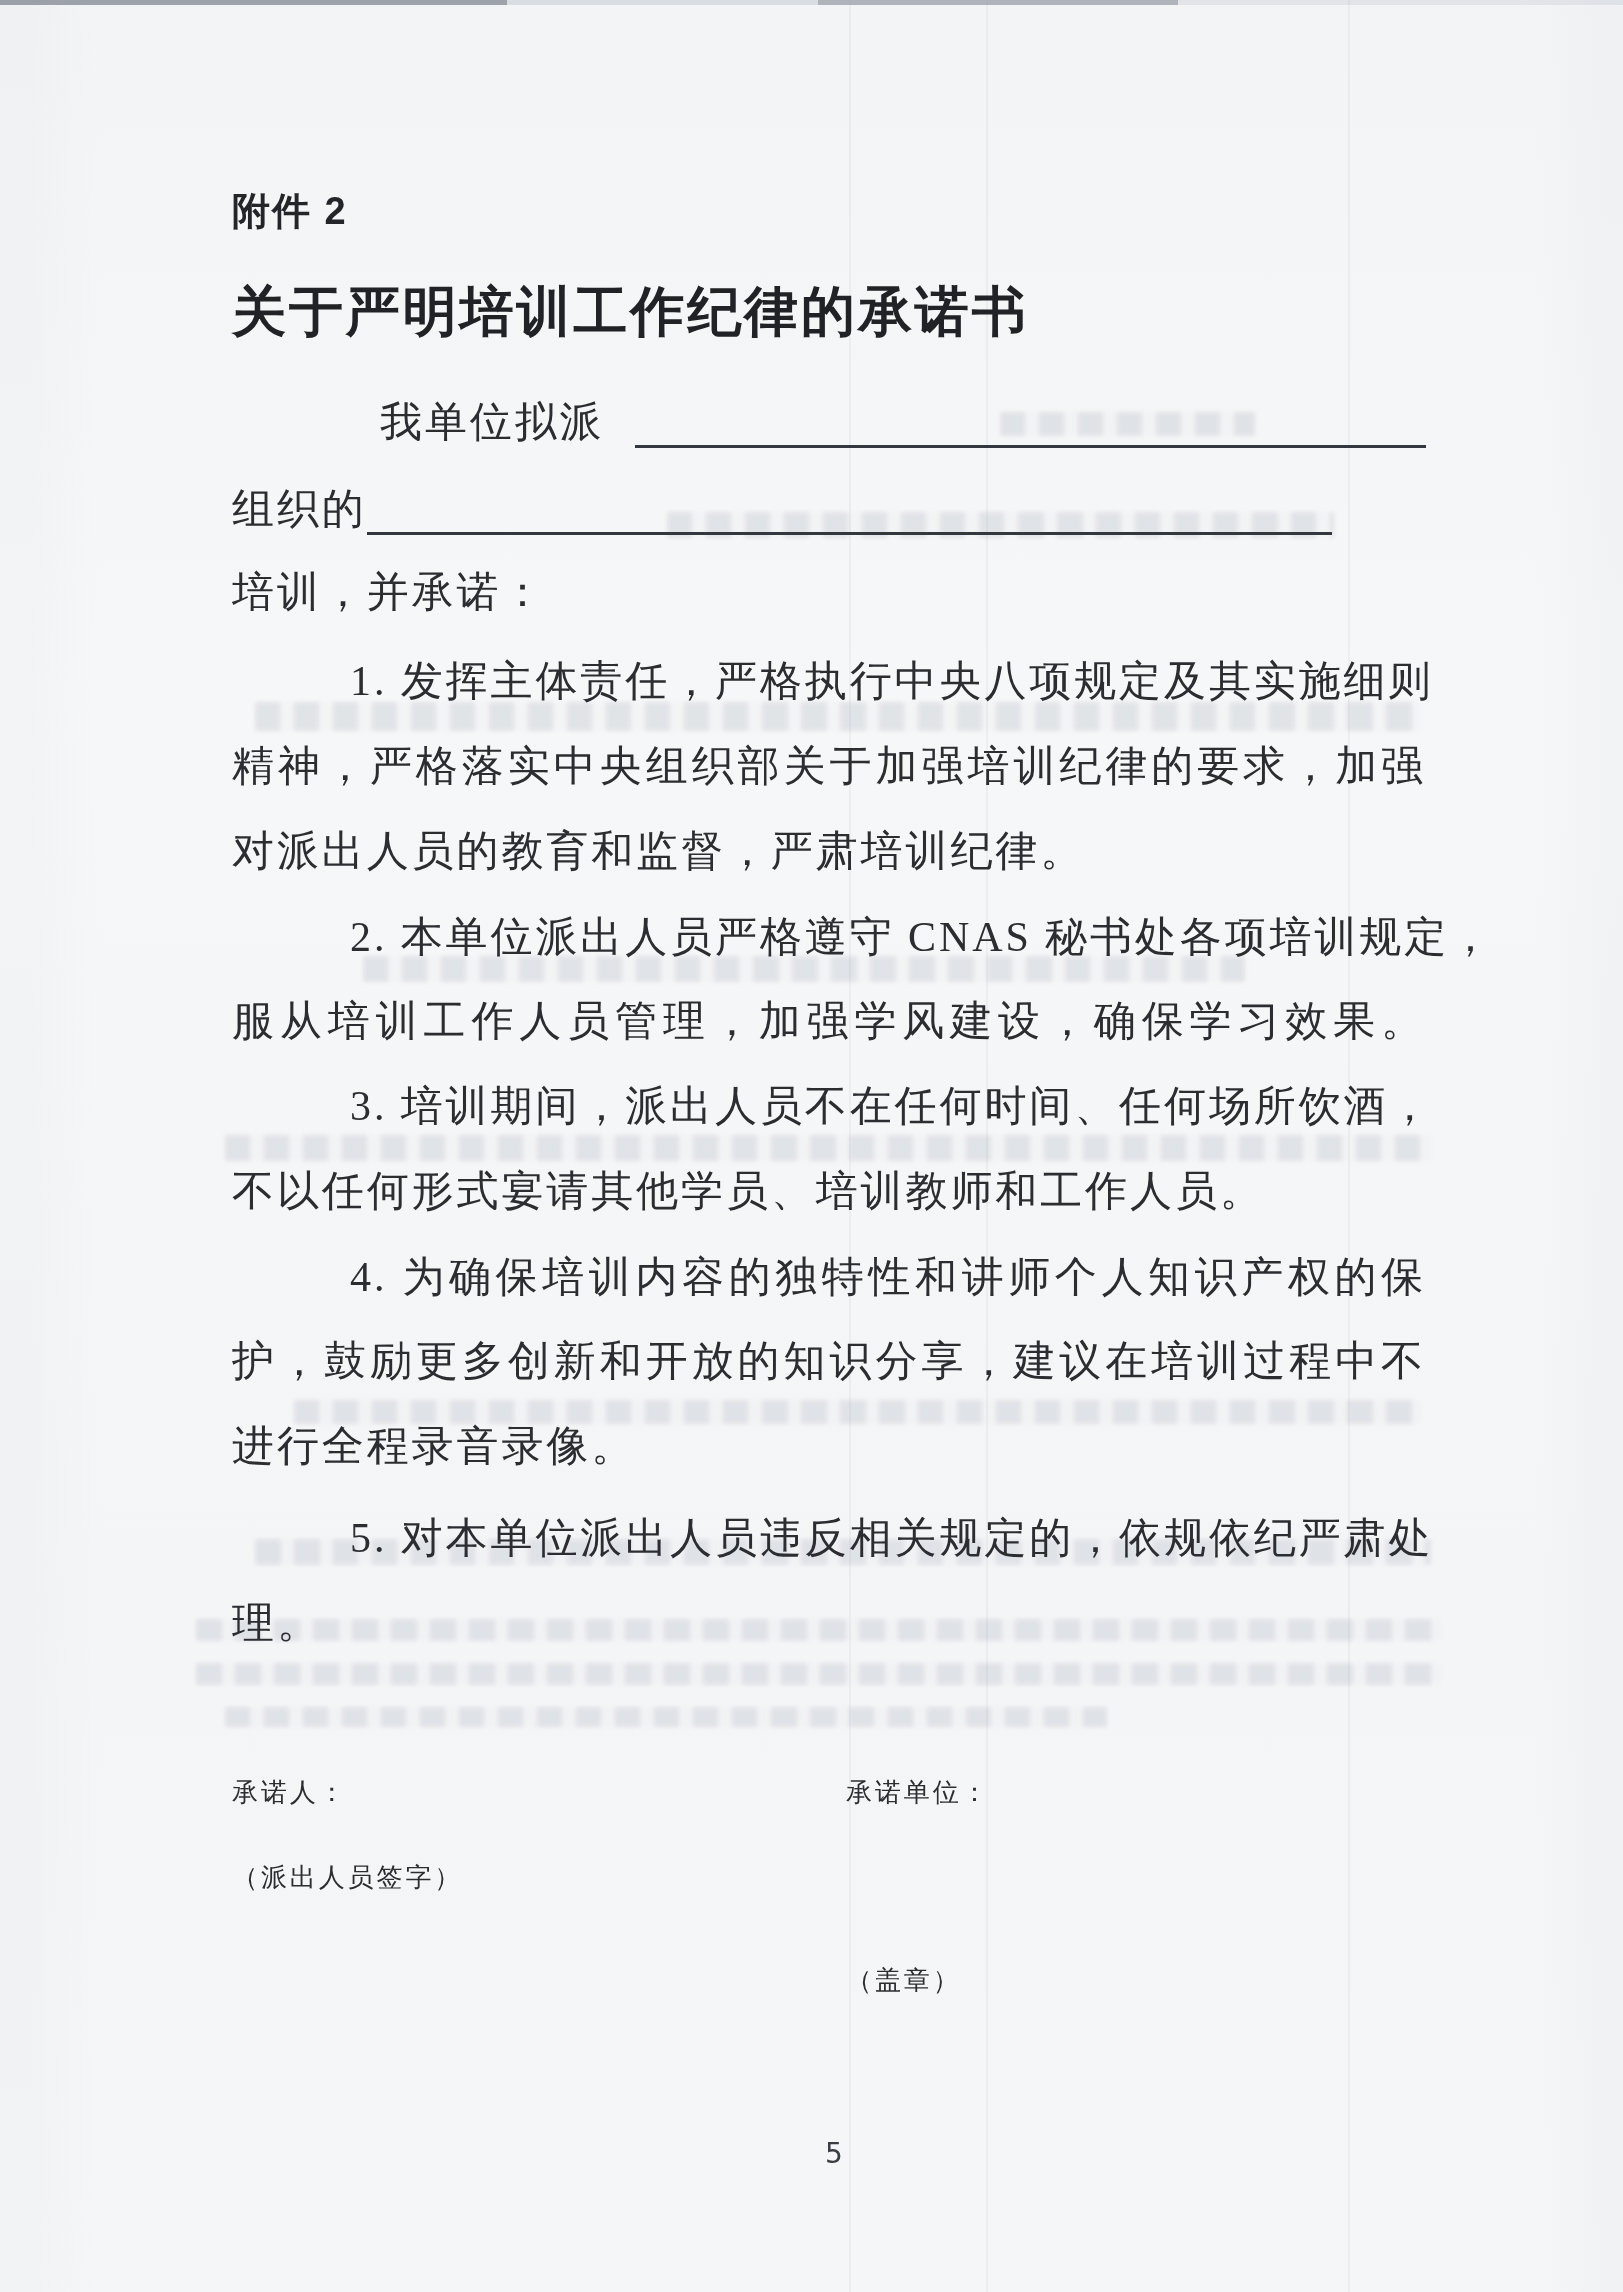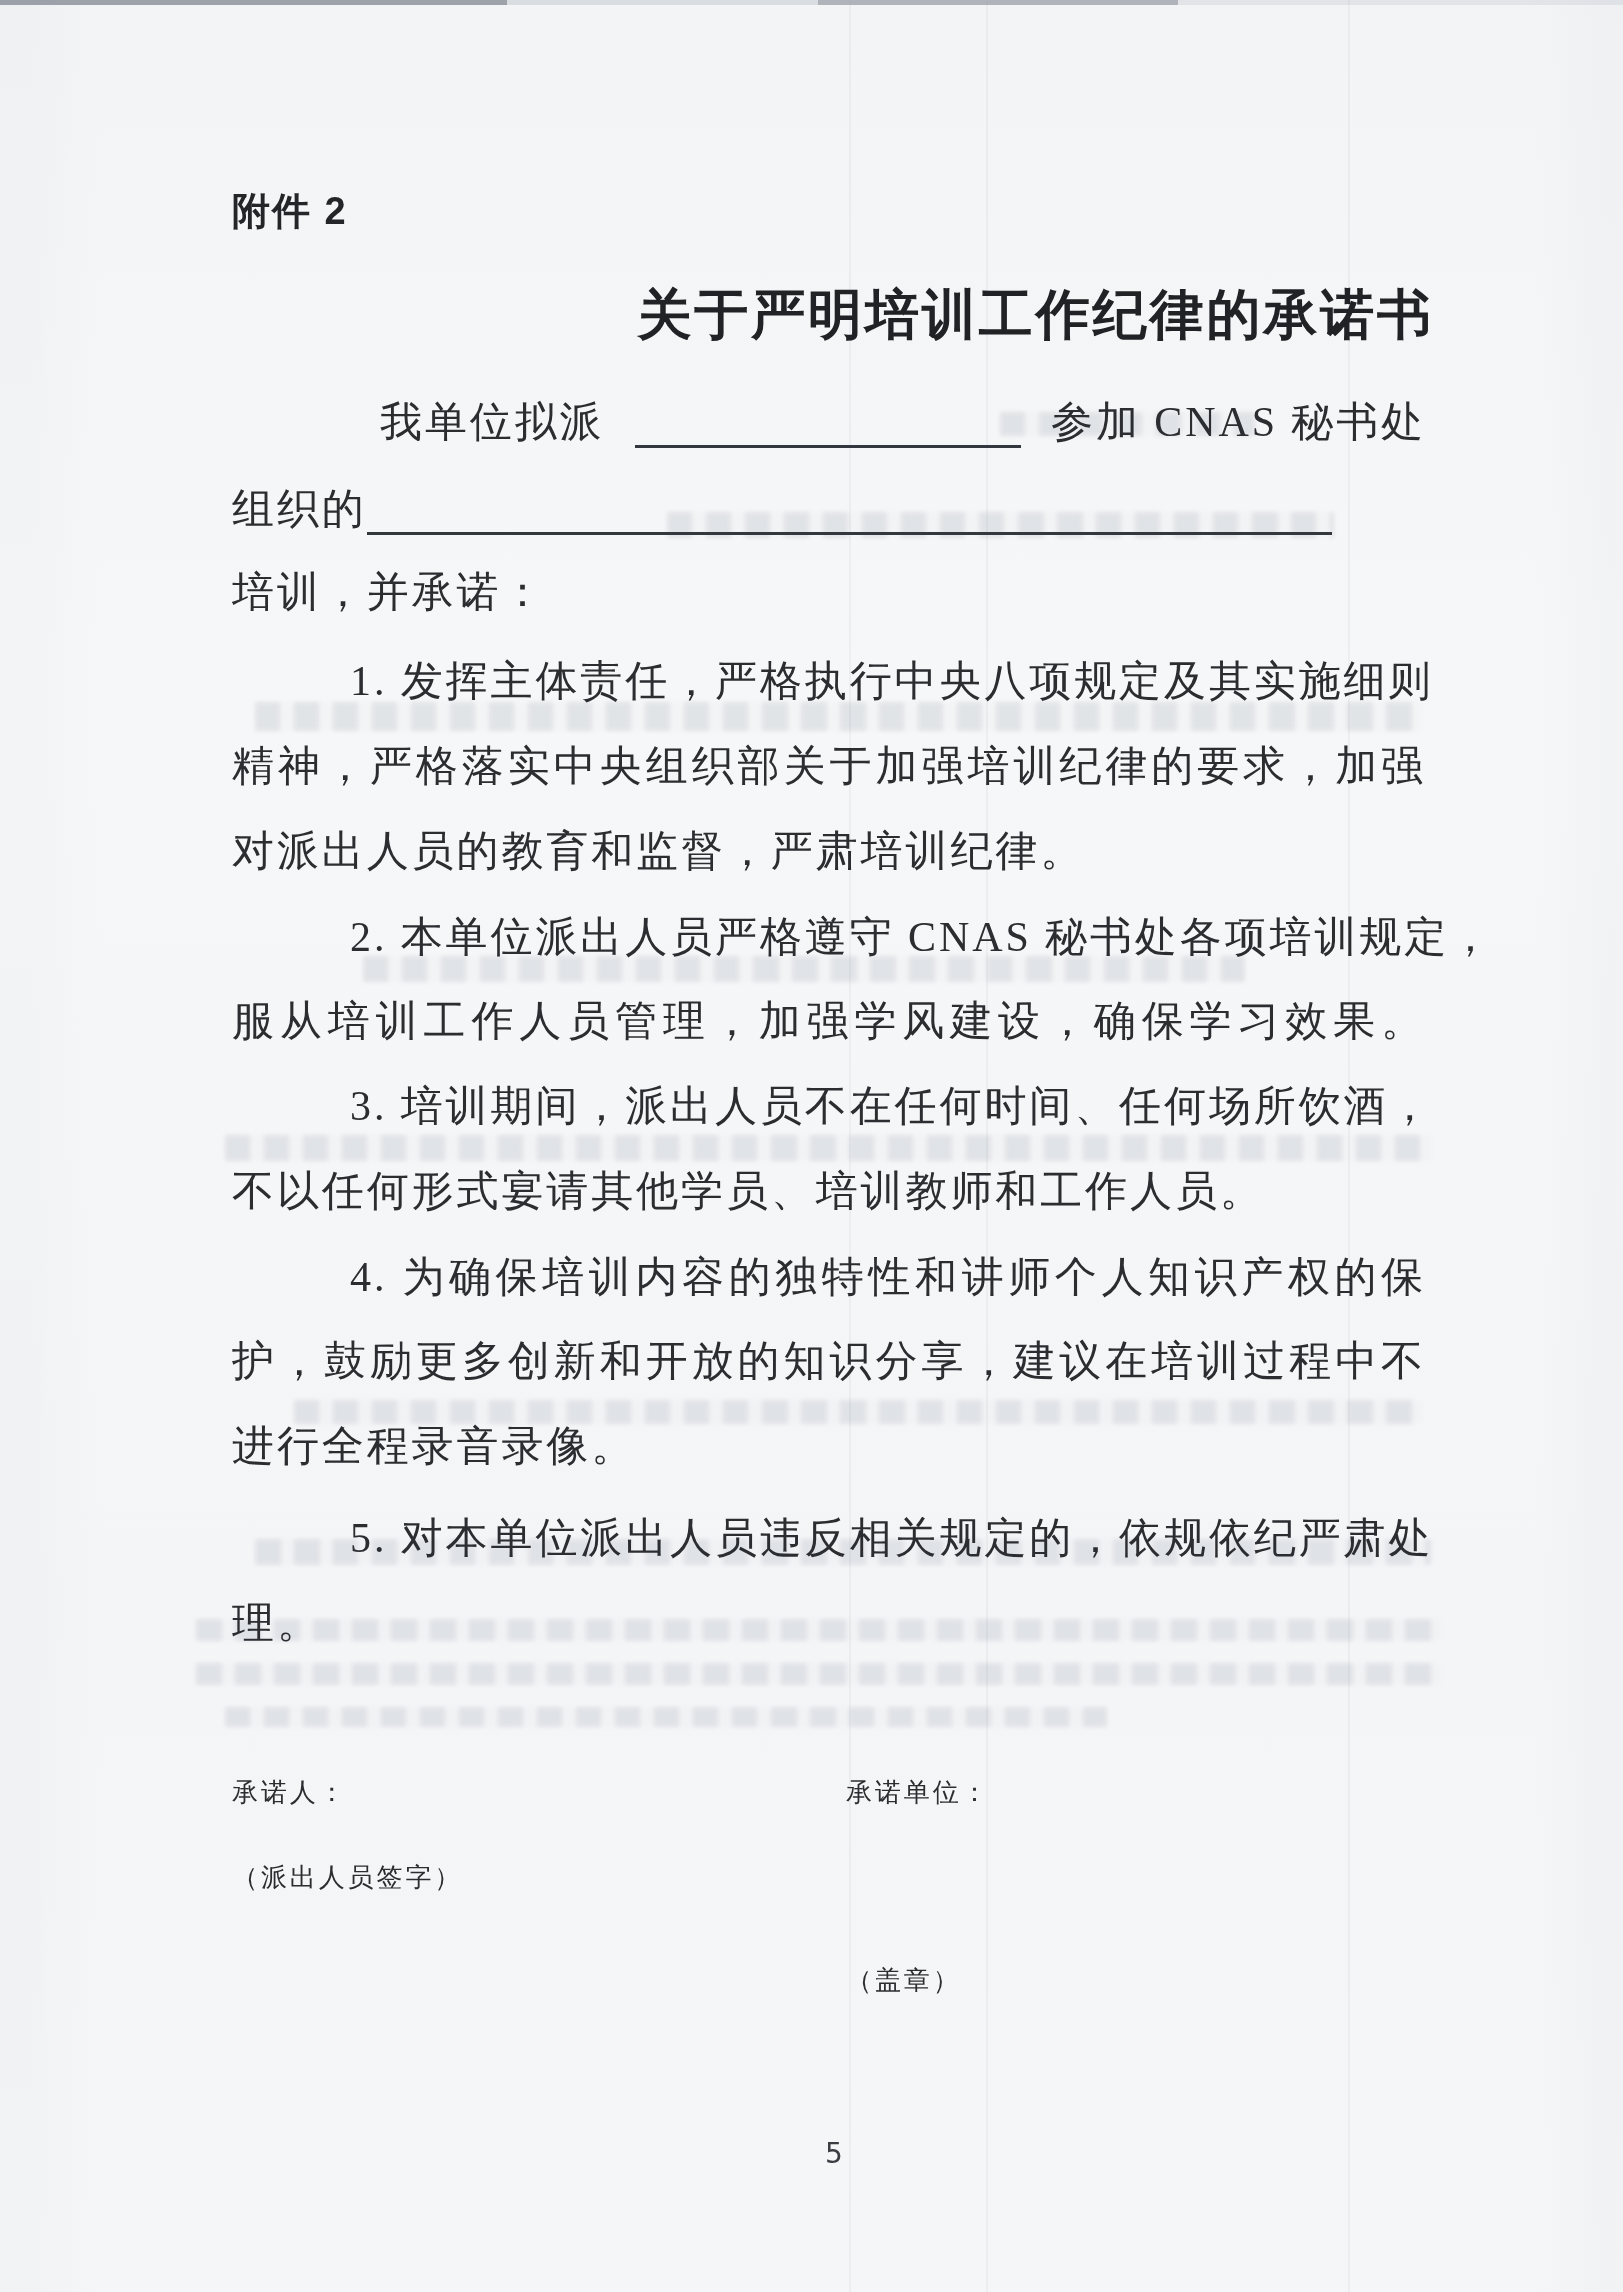--- a/index.html
+++ b/index.html
@@ -29,23 +29,23 @@
     filter:blur(2px);
     border-radius:2px;
   }
   .attachment{
     position:absolute;left:232px;top:190px;
     font-family:"Liberation Sans", sans-serif;
     font-weight:700;font-size:38px;line-height:43px;letter-spacing:2px;
     color:#232528;white-space:nowrap;
   }
   .title{
-    position:absolute;left:240px;top:284px;width:1194px;
-    text-align:right;
-    font-family:Liberation Serif, serif;
+    position:absolute;left:232px;top:284px;width:1194px;
+    text-align:left;
+    font-family:Liberation Mono, monospace;
     font-weight:700;font-size:54px;line-height:63px;letter-spacing:2.9px;
     color:#202225;white-space:nowrap;
   }
   .bline{
     position:absolute;left:232px;width:1194px;
     font-size:42px;line-height:49px;letter-spacing:2.9px;
     white-space:nowrap;color:#2b2d31;
   }
   .bline.just{
     text-align:justify;text-align-last:justify;text-justify:inter-character;
@@ -95,21 +95,20 @@
   <div class="ghost" style="top:1663px;left:196px;width:1245px;height:21.6px;"></div>
   <div class="ghost" style="top:1707px;left:225px;width:882px;height:19.6px;"></div>
 
   <div class="attachment">附件 2</div>
   <div class="title">关于严明培训工作纪律的承诺书</div>
 
   <div class="introline" style="top:397px;gap:30px;">
     <span class="indent-sp"></span>
     <span>我单位拟派</span>
     <span class="blank grow"></span>
-    <span>参加 CNAS 秘书处</span>
   </div>
 
   <div class="introline" style="top:484px;">
     <span>组织的</span>
     <span class="blank fix2"></span>
   </div>
 
   <div class="bline" style="top:568px;">培训，并承诺：</div>
 
   <div class="bline just" style="top:657px;text-indent:118px;">1. 发挥主体责任，严格执行中央八项规定及其实施细则</div>

